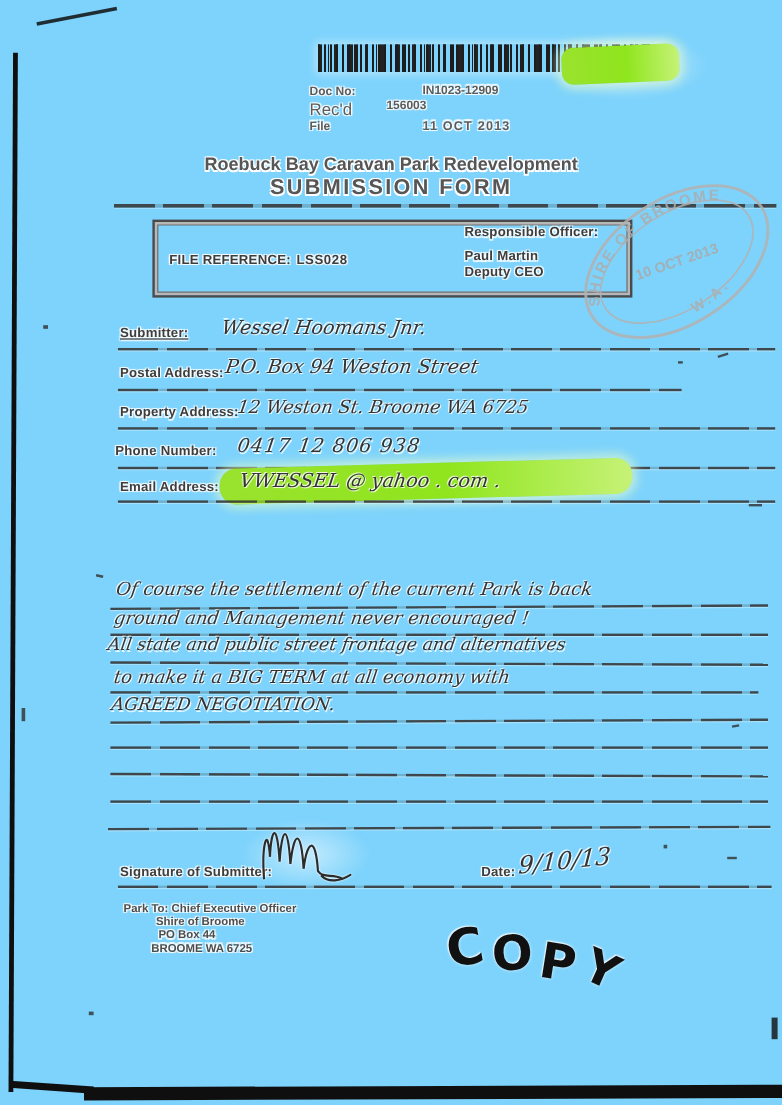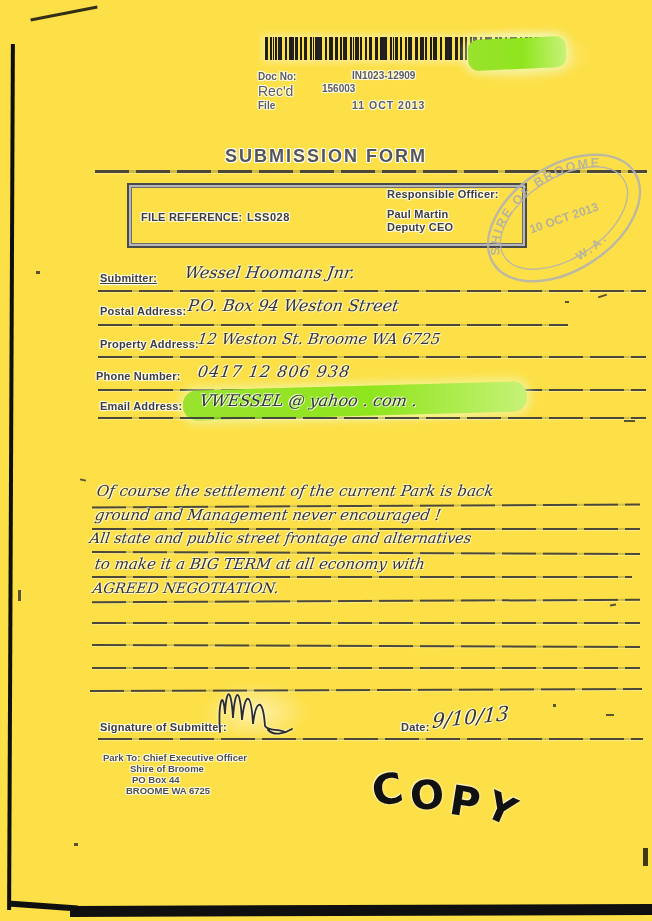--- a/index.html
+++ b/index.html
@@ -1,16 +1,16 @@
 <!DOCTYPE html>
 <html><head>
 <meta charset="utf-8">
 <style>
   html,body{margin:0;padding:0;background:#6f6f6f;}
-  #doc{position:relative;width:652px;height:921px;background:#fde047;overflow:hidden;
+  #doc{position:relative;width:652px;height:921px;background:#7dd3fc;overflow:hidden;
        font-family:"Liberation Sans",sans-serif;}
   .abs{position:absolute;}
   
   .ink{color:#3d3d3d;
        text-shadow:-1px -1px 0 rgba(255,255,255,.75),1px -1px 0 rgba(255,255,255,.75),
                    -1px 1px 0 rgba(255,255,255,.75),1px 1px 0 rgba(255,255,255,.75),
                    0 0 3px rgba(255,255,255,.6);}
   .label{font-weight:bold;font-size:11px;letter-spacing:.2px;}
   .faint{color:#5c5c5c;filter:blur(.4px);}
   .hand{font-family:"DejaVu Serif",serif;font-style:italic;color:#343434;
@@ -55,20 +55,21 @@
   <div class="abs barcode" style="left:265px;top:37px;width:290px;height:23px;"></div>
   <div class="abs hl" style="left:468px;top:38px;width:98px;height:31px;border-radius:10px;transform:rotate(-2.5deg);"></div>
 
   <div class="abs ink faint" style="left:258px;top:71px;font-size:10px;font-weight:bold;">Doc No:</div>
   <div class="abs ink faint" style="left:352px;top:70px;font-size:10px;font-weight:bold;">IN1023-12909</div>
   <div class="abs ink faint" style="left:258px;top:83px;font-size:14px;font-weight:normal;">Rec'd</div>
   <div class="abs ink faint" style="left:322px;top:83px;font-size:10px;font-weight:bold;">156003</div>
   <div class="abs ink faint" style="left:258px;top:100px;font-size:10px;font-weight:bold;">File</div>
   <div class="abs ink faint" style="left:352px;top:99px;font-size:10.5px;font-weight:bold;letter-spacing:1px;">11 OCT 2013</div>
 
+  <div class="abs title" style="top:129px;font-size:15px;">Roebuck Bay Caravan Park Redevelopment</div>
   <div class="abs title" style="top:146px;font-size:18px;letter-spacing:2px;">SUBMISSION FORM</div>
   <div class="abs rule" style="left:95px;top:170px;width:552px;height:3px;"></div>
 
   <div class="abs box" style="left:127px;top:183px;width:396px;height:61px;">
     <div class="abs ink label" style="left:12px;top:26px;">FILE REFERENCE:</div>
     <div class="abs ink label" style="left:118px;top:26px;letter-spacing:.5px;">LSS028</div>
     <div class="abs ink label" style="left:258px;top:3px;">Responsible Officer:</div>
     <div class="abs ink label" style="left:258px;top:23px;">Paul Martin</div>
     <div class="abs ink label" style="left:258px;top:36px;">Deputy CEO</div>
   </div>

